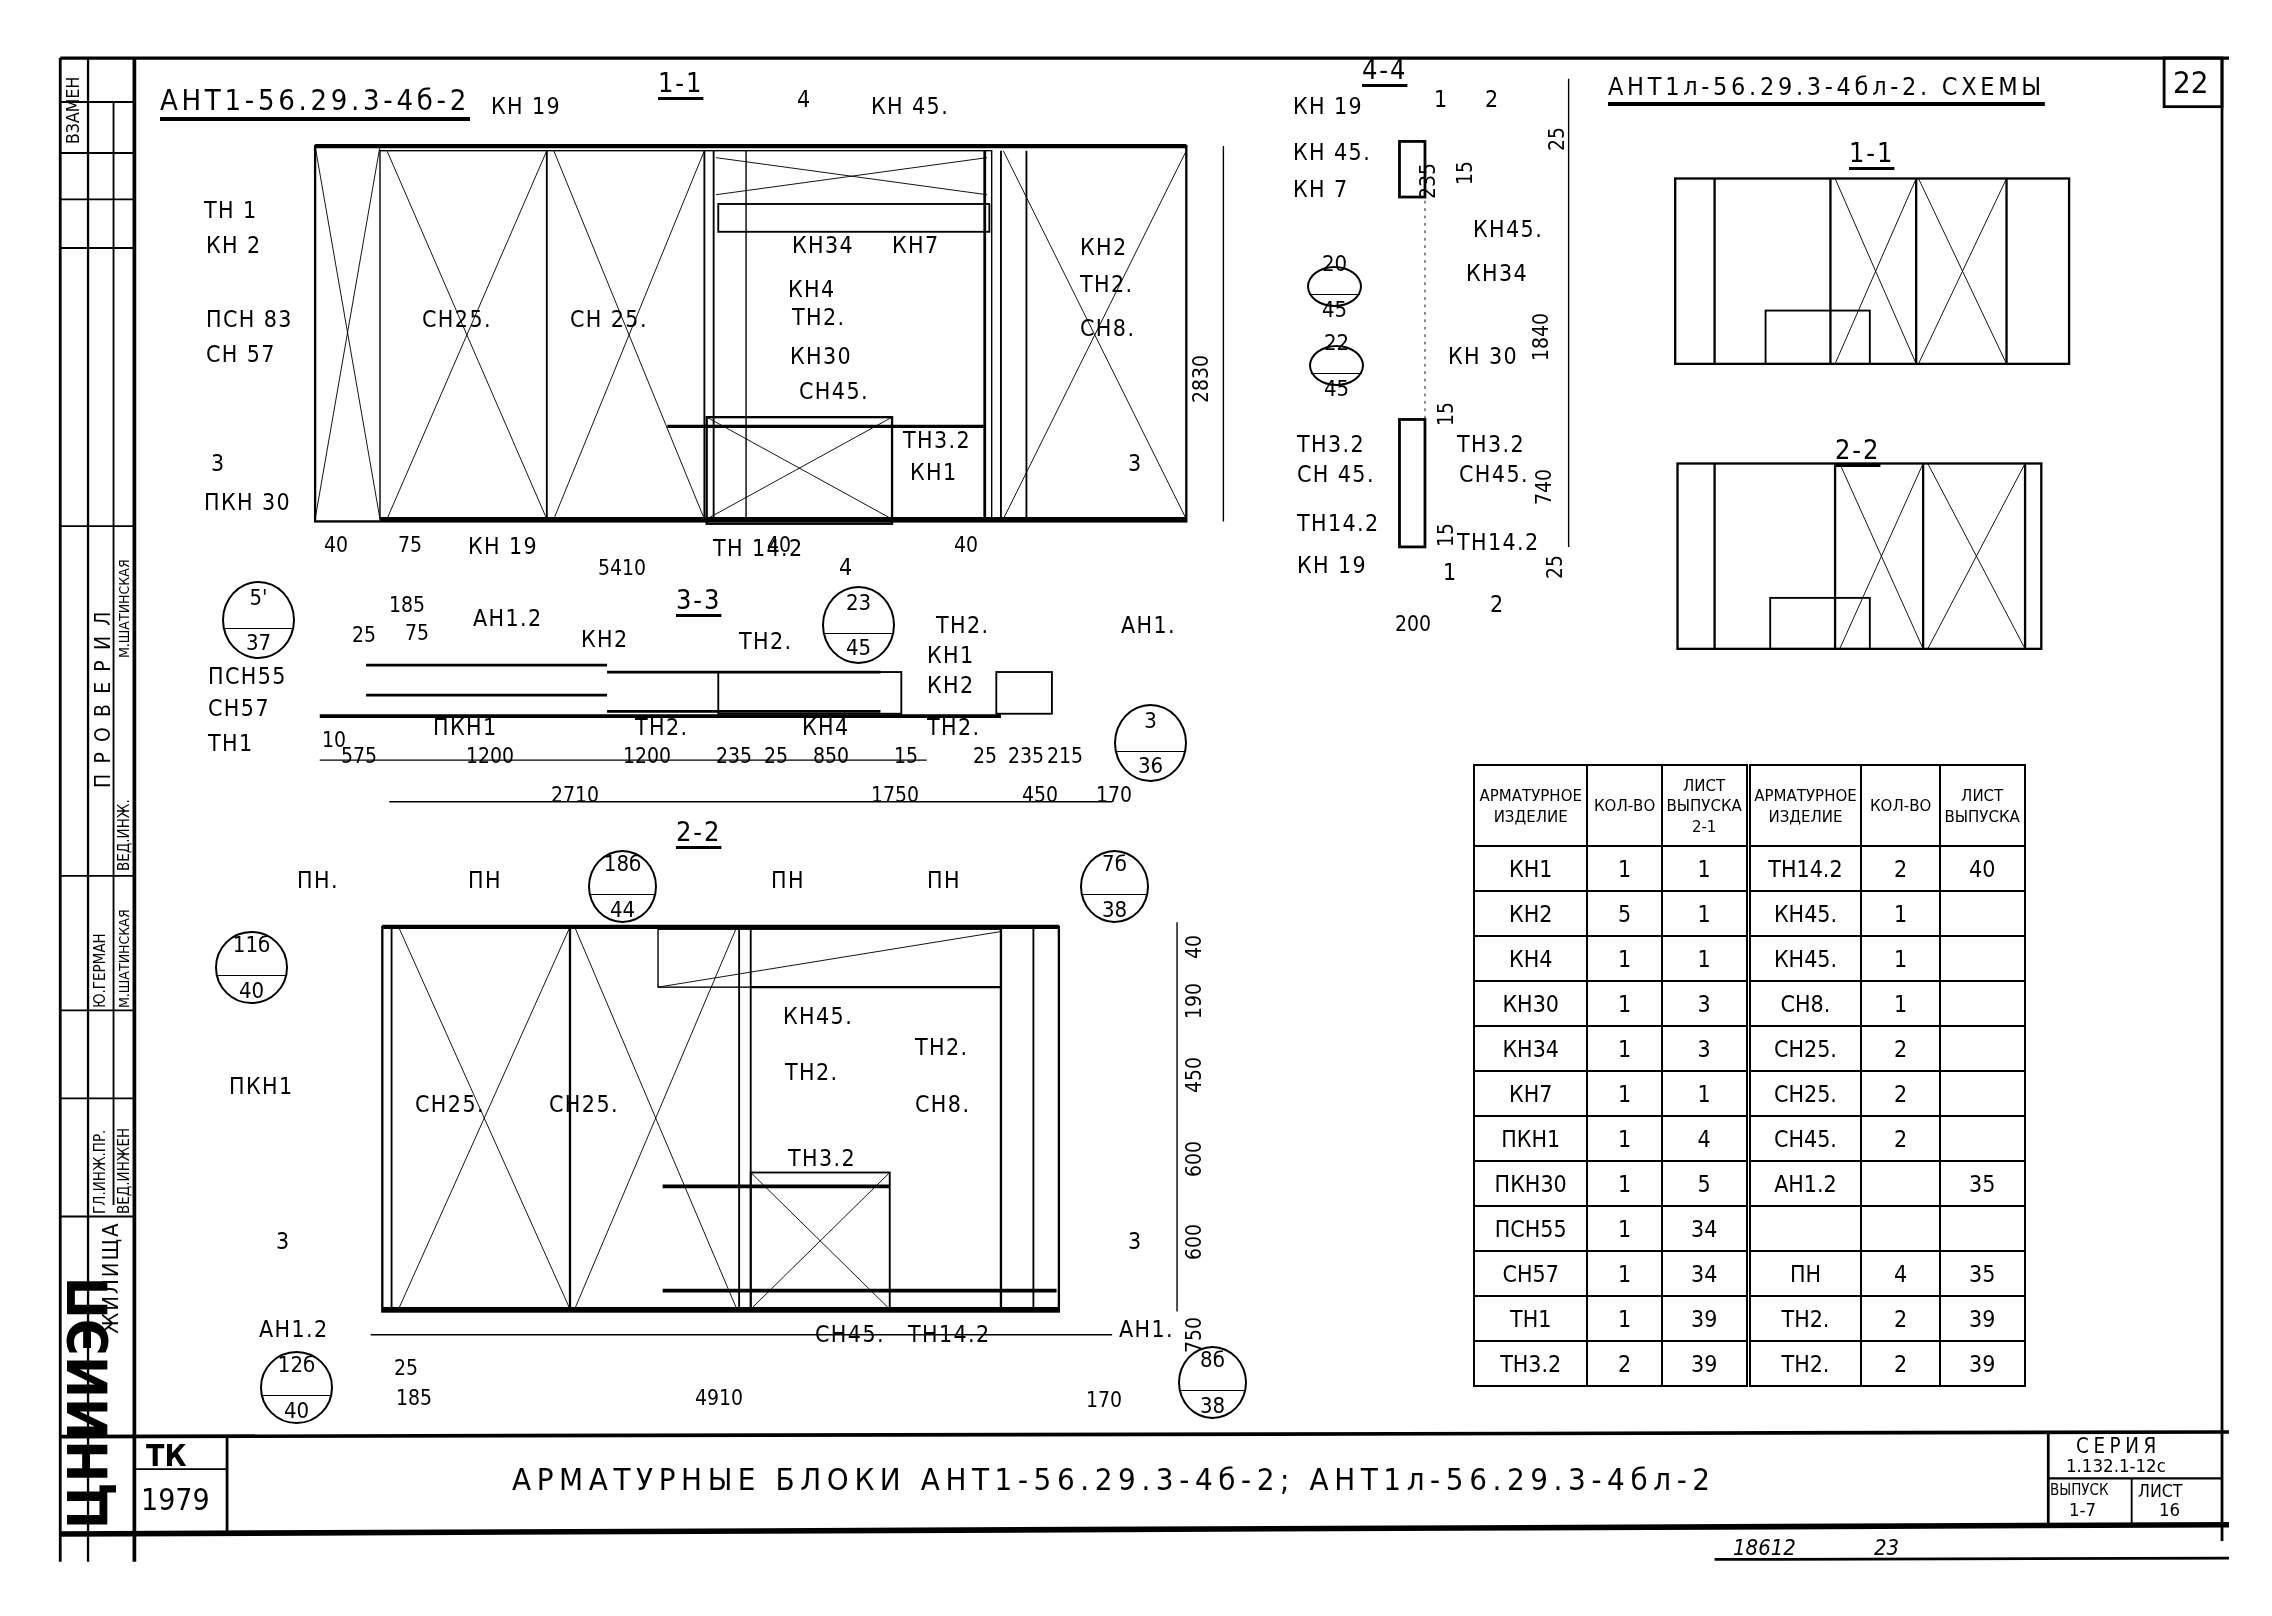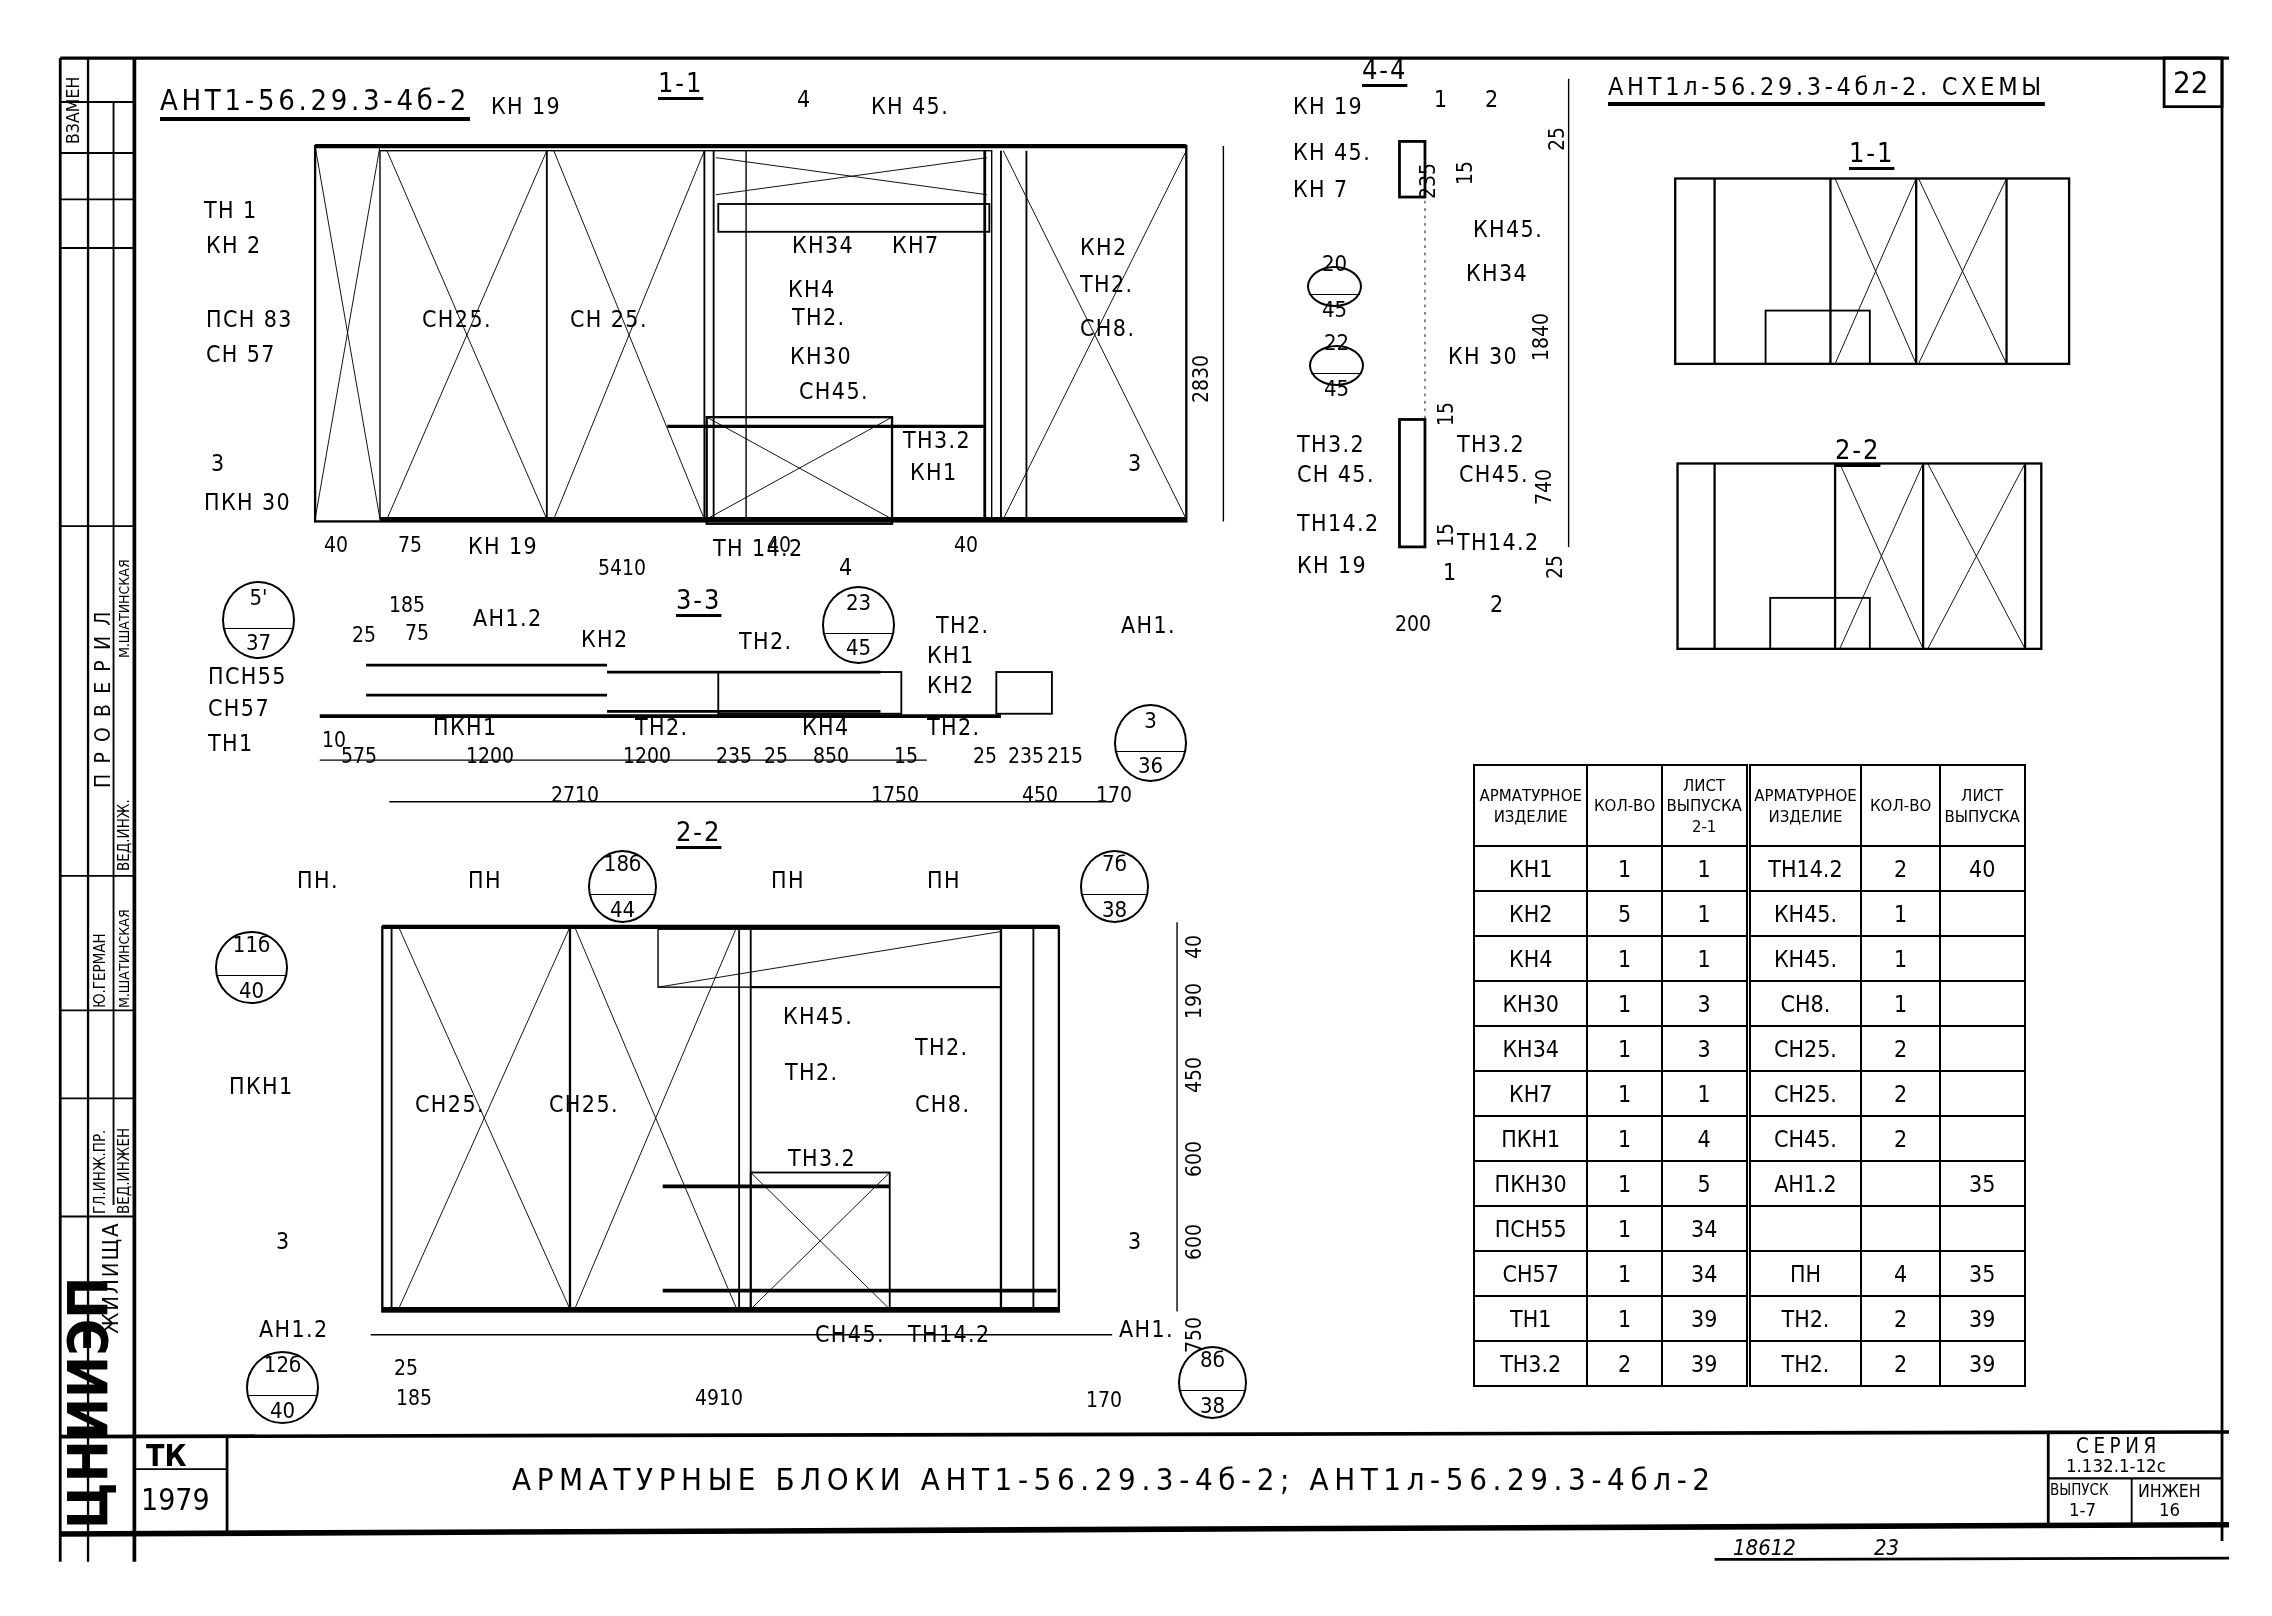--- a/index.html
+++ b/index.html
@@ -285,21 +285,21 @@
       <div class="bot">44</div>
     </div>
     <div class="bubble" style="left: 1080px; top: 850px; width: 65px; height: 69px;">
       <div class="top">7б</div>
       <div class="bot">38</div>
     </div>
     <div class="bubble" style="left: 215px; top: 931px; width: 69px; height: 69px;">
       <div class="top">11б</div>
       <div class="bot">40</div>
     </div>
-    <div class="bubble" style="left: 246px; top: 1351px; width: 69px; height: 69px;">
+    <div class="bubble" style="left: 260px; top: 1351px; width: 69px; height: 69px;">
       <div class="top">12б</div>
       <div class="bot">40</div>
     </div>
     <div class="bubble" style="left: 1178px; top: 1346px; width: 65px; height: 69px;">
       <div class="top">8б</div>
       <div class="bot">38</div>
     </div>
     <div class="abs lbl" style="left: 1293px; top: 95px;">КН 19</div>
     <div class="abs lbl" style="left: 1434px; top: 88px;">1</div>
     <div class="abs lbl" style="left: 1485px; top: 88px;">2</div>
@@ -453,18 +453,18 @@
     </tbody>
 </table>
 
 <div class="abs" style="left:146px;top:1441px;font-size:30px;font-weight:bold;">ТК</div>
 <div class="abs" style="left:141px;top:1485px;font-size:30px;">1979</div>
 <div class="abs stamp-title" style="left:512px;top:1464px;">АРМАТУРНЫЕ БЛОКИ АНТ1-56.29.3-4б-2; АНТ1л-56.29.3-4бл-2</div>
 <div class="abs" style="left:2076px;top:1436px;font-size:20.4px;letter-spacing:4.6px;">СЕРИЯ</div>
 <div class="abs" style="left:2066px;top:1457px;font-size:18.5px;">1.132.1-12с</div>
 <div class="abs" style="left:2050px;top:1483px;font-size:15px;">ВЫПУСК</div>
 <div class="abs" style="left:2069px;top:1501px;font-size:18.5px;">1-7</div>
-<div class="abs" style="left:2138px;top:1483px;font-size:17.6px;">ИНЖЕН</div>
+<div class="abs" style="left:2138px;top:1483px;font-size:17.6px;">ЛИСТ</div>
 <div class="abs" style="left:2159px;top:1501px;font-size:18.5px;">16</div>
 
 <div class="abs" style="left:1733px;top:1537px;font-size:22px;font-style:italic;">18612</div>
 <div class="abs" style="left:1874px;top:1537px;font-size:22px;font-style:italic;">23</div>
 
 
 </body></html>

